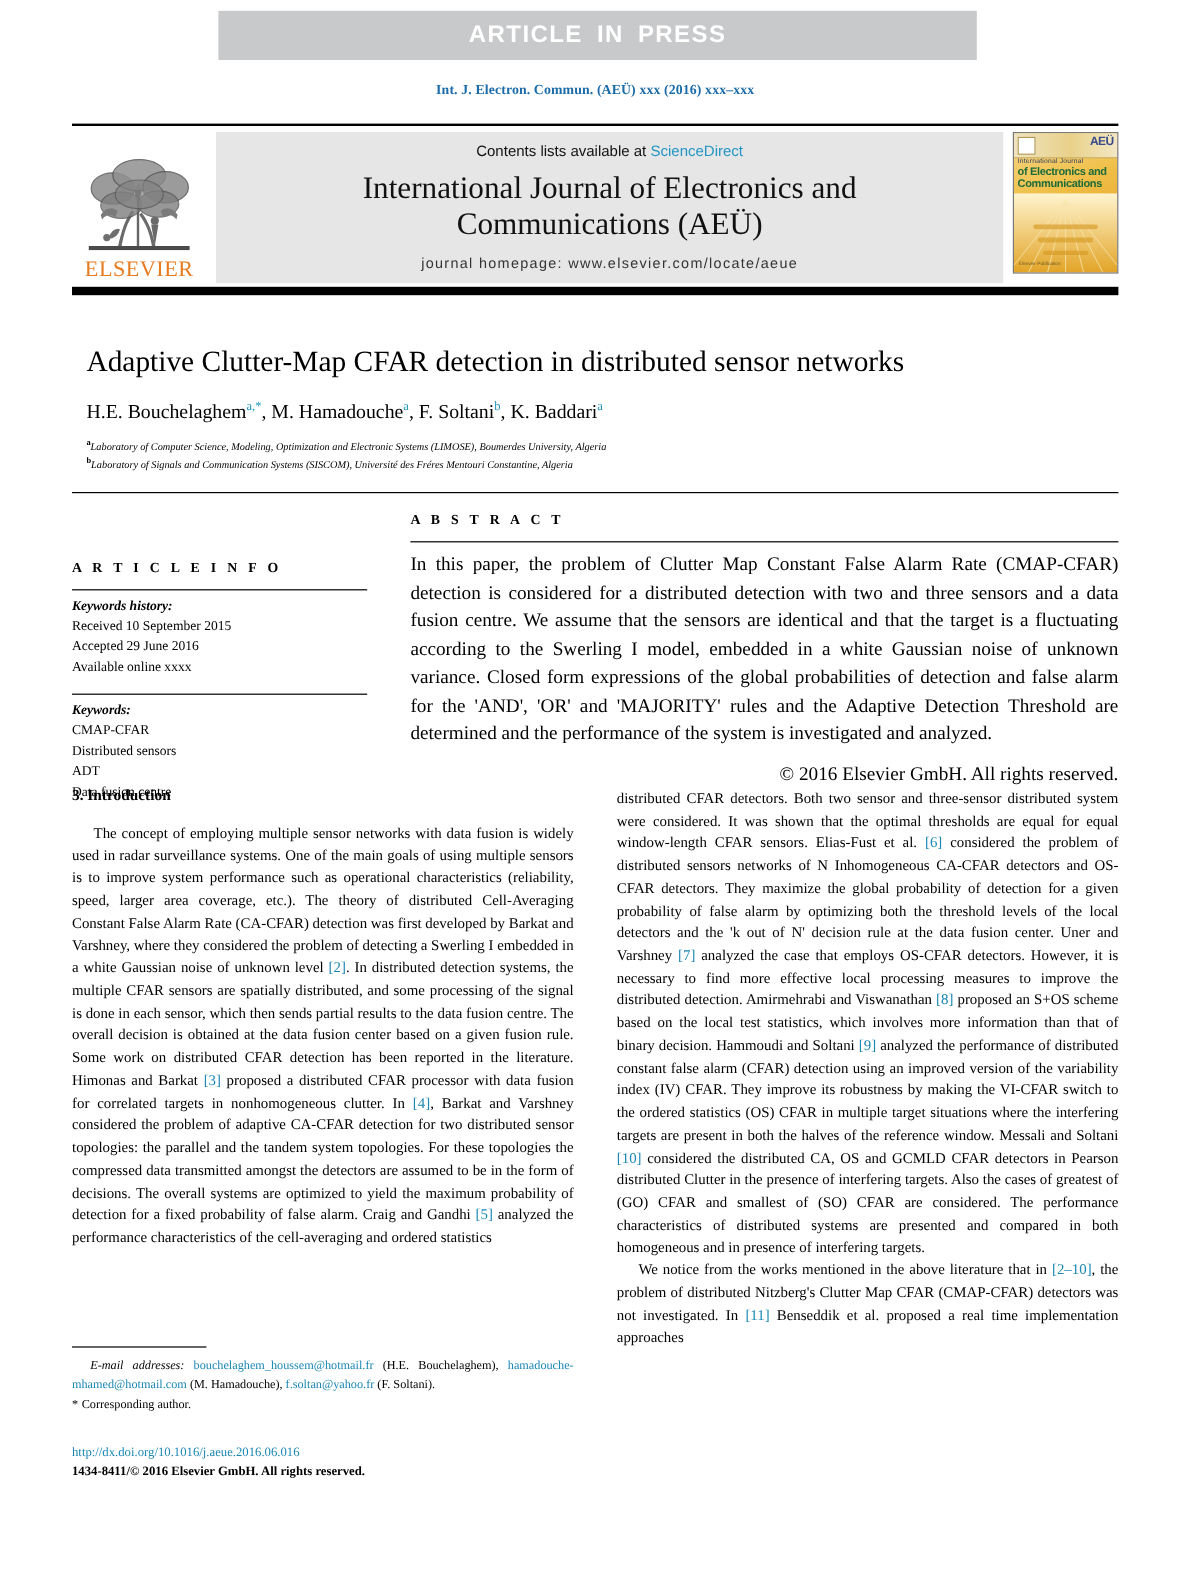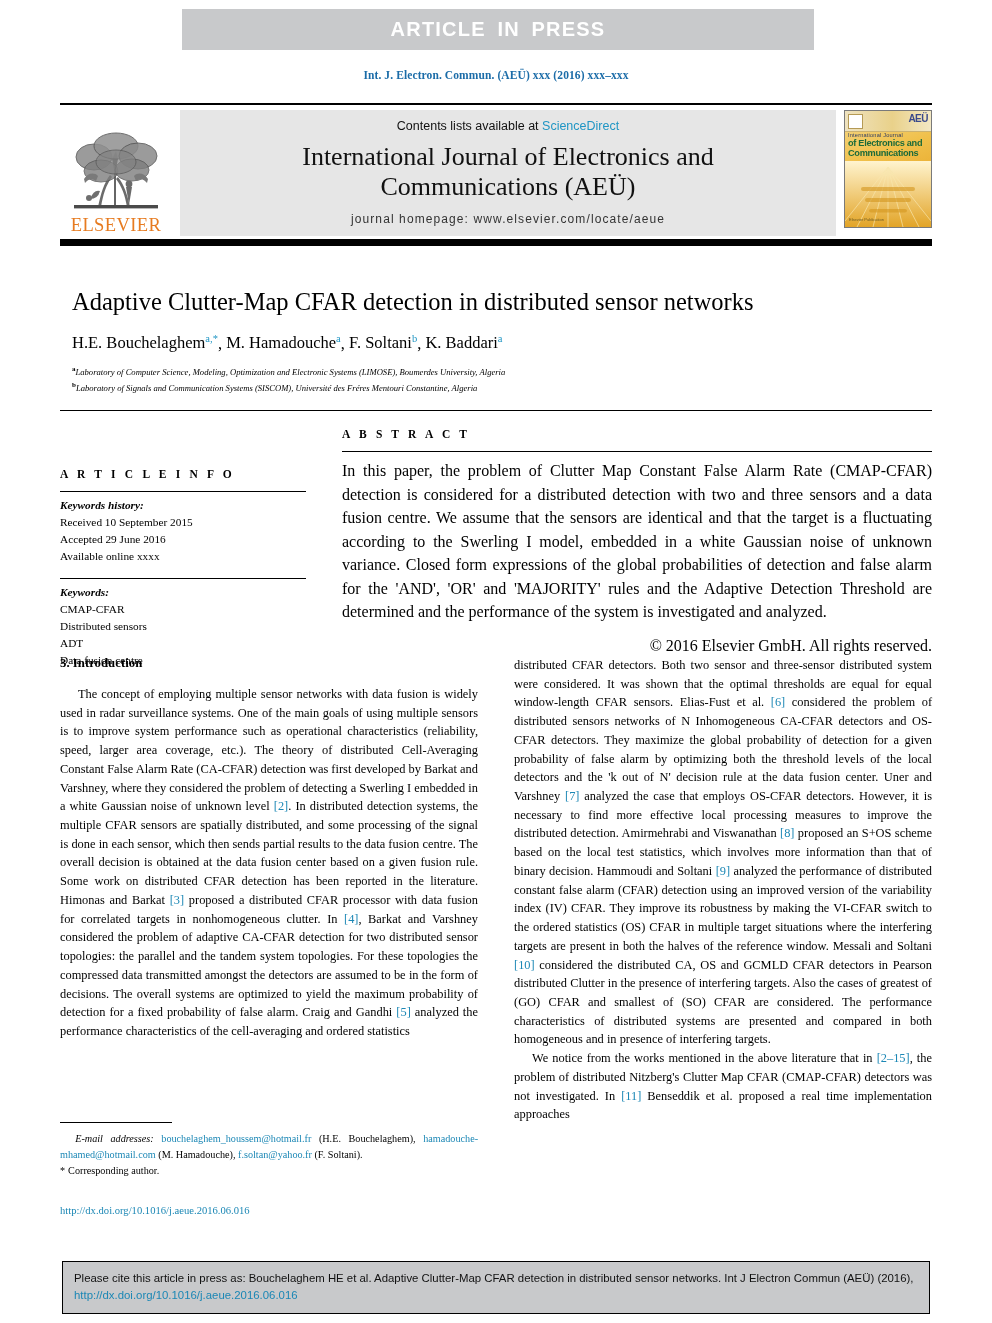--- a/index.html
+++ b/index.html
@@ -430,21 +430,21 @@
     </div>
   </div>
 
   <div class="body-cols">
     <div class="bcol">
       <div class="sec-title">3. Introduction</div>
       <p class="body-p">The concept of employing multiple sensor networks with data fusion is widely used in radar surveillance systems. One of the main goals of using multiple sensors is to improve system performance such as operational characteristics (reliability, speed, larger area coverage, etc.). The theory of distributed Cell-Averaging Constant False Alarm Rate (CA-CFAR) detection was first developed by Barkat and Varshney, where they considered the problem of detecting a Swerling I embedded in a white Gaussian noise of unknown level <span class="ref" style="color:#1b87b5">[2]</span>. In distributed detection systems, the multiple CFAR sensors are spatially distributed, and some processing of the signal is done in each sensor, which then sends partial results to the data fusion centre. The overall decision is obtained at the data fusion center based on a given fusion rule. Some work on distributed CFAR detection has been reported in the literature. Himonas and Barkat <span class="ref" style="color:#1b87b5">[3]</span> proposed a distributed CFAR processor with data fusion for correlated targets in nonhomogeneous clutter. In <span class="ref" style="color:#1b87b5">[4]</span>, Barkat and Varshney considered the problem of adaptive CA-CFAR detection for two distributed sensor topologies: the parallel and the tandem system topologies. For these topologies the compressed data transmitted amongst the detectors are assumed to be in the form of decisions. The overall systems are optimized to yield the maximum probability of detection for a fixed probability of false alarm. Craig and Gandhi <span class="ref" style="color:#1b87b5">[5]</span> analyzed the performance characteristics of the cell-averaging and ordered statistics</p>
     </div>
     <div class="bcol">
       <p class="body-p" style="text-indent:0">distributed CFAR detectors. Both two sensor and three-sensor distributed system were considered. It was shown that the optimal thresholds are equal for equal window-length CFAR sensors. Elias-Fust et al. <span class="ref" style="color:#1b87b5">[6]</span> considered the problem of distributed sensors networks of N Inhomogeneous CA-CFAR detectors and OS-CFAR detectors. They maximize the global probability of detection for a given probability of false alarm by optimizing both the threshold levels of the local detectors and the 'k out of N' decision rule at the data fusion center. Uner and Varshney <span class="ref" style="color:#1b87b5">[7]</span> analyzed the case that employs OS-CFAR detectors. However, it is necessary to find more effective local processing measures to improve the distributed detection. Amirmehrabi and Viswanathan <span class="ref" style="color:#1b87b5">[8]</span> proposed an S+OS scheme based on the local test statistics, which involves more information than that of binary decision. Hammoudi and Soltani <span class="ref" style="color:#1b87b5">[9]</span> analyzed the performance of distributed constant false alarm (CFAR) detection using an improved version of the variability index (IV) CFAR. They improve its robustness by making the VI-CFAR switch to the ordered statistics (OS) CFAR in multiple target situations where the interfering targets are present in both the halves of the reference window. Messali and Soltani <span class="ref" style="color:#1b87b5">[10]</span> considered the distributed CA, OS and GCMLD CFAR detectors in Pearson distributed Clutter in the presence of interfering targets. Also the cases of greatest of (GO) CFAR and smallest of (SO) CFAR are considered. The performance characteristics of distributed systems are presented and compared in both homogeneous and in presence of interfering targets.</p>
-      <p class="body-p">We notice from the works mentioned in the above literature that in <span class="ref" style="color:#1b87b5">[2–15]</span>, the problem of distributed Nitzberg's Clutter Map CFAR (CMAP-CFAR) detectors was not investigated. In <span class="ref" style="color:#1b87b5">[11]</span> Benseddik et al. proposed a real time implementation approaches</p>
+      <p class="body-p">We notice from the works mentioned in the above literature that in <span class="ref" style="color:#1b87b5">[2–10]</span>, the problem of distributed Nitzberg's Clutter Map CFAR (CMAP-CFAR) detectors was not investigated. In <span class="ref" style="color:#1b87b5">[11]</span> Benseddik et al. proposed a real time implementation approaches</p>
     </div>
   </div>
 
   <div class="footnote">
     <div class="fn-rule"></div>
     <div class="fn-text">
       &nbsp;&nbsp;<span class="fn-lbl">E-mail addresses:</span>
       <span class="link">bouchelaghem_houssem@hotmail.fr</span>
       <span>(H.E. Bouchelaghem),</span>
       <span class="link">hamadouche-mhamed@hotmail.com</span>
@@ -452,19 +452,17 @@
       <span class="link">f.soltan@yahoo.fr</span>
       <span>(F. Soltani).</span>
     </div>
     <div class="fn-text">
       <span class="star">*</span><span>Corresponding author.</span>
     </div>
   </div>
 
   <div class="doi-block">
     <div class="doi-line">http://dx.doi.org/10.1016/j.aeue.2016.06.016</div>
-  </div>
-
-  <div class="cite-box">
-    <span>Please cite this article in press as: Bouchelaghem HE et al. Adaptive Clutter-Map CFAR detection in distributed sensor networks. Int J Electron Commun (AEÜ) (2016), </span><span class="link">http://dx.doi.org/10.1016/j.aeue.2016.06.016</span>
-  </div>
+    <div class="issn-line">1434-8411/© 2016 Elsevier GmbH. All rights reserved.</div>
+  </div>
+
 
 </div>
 
 </body></html>

